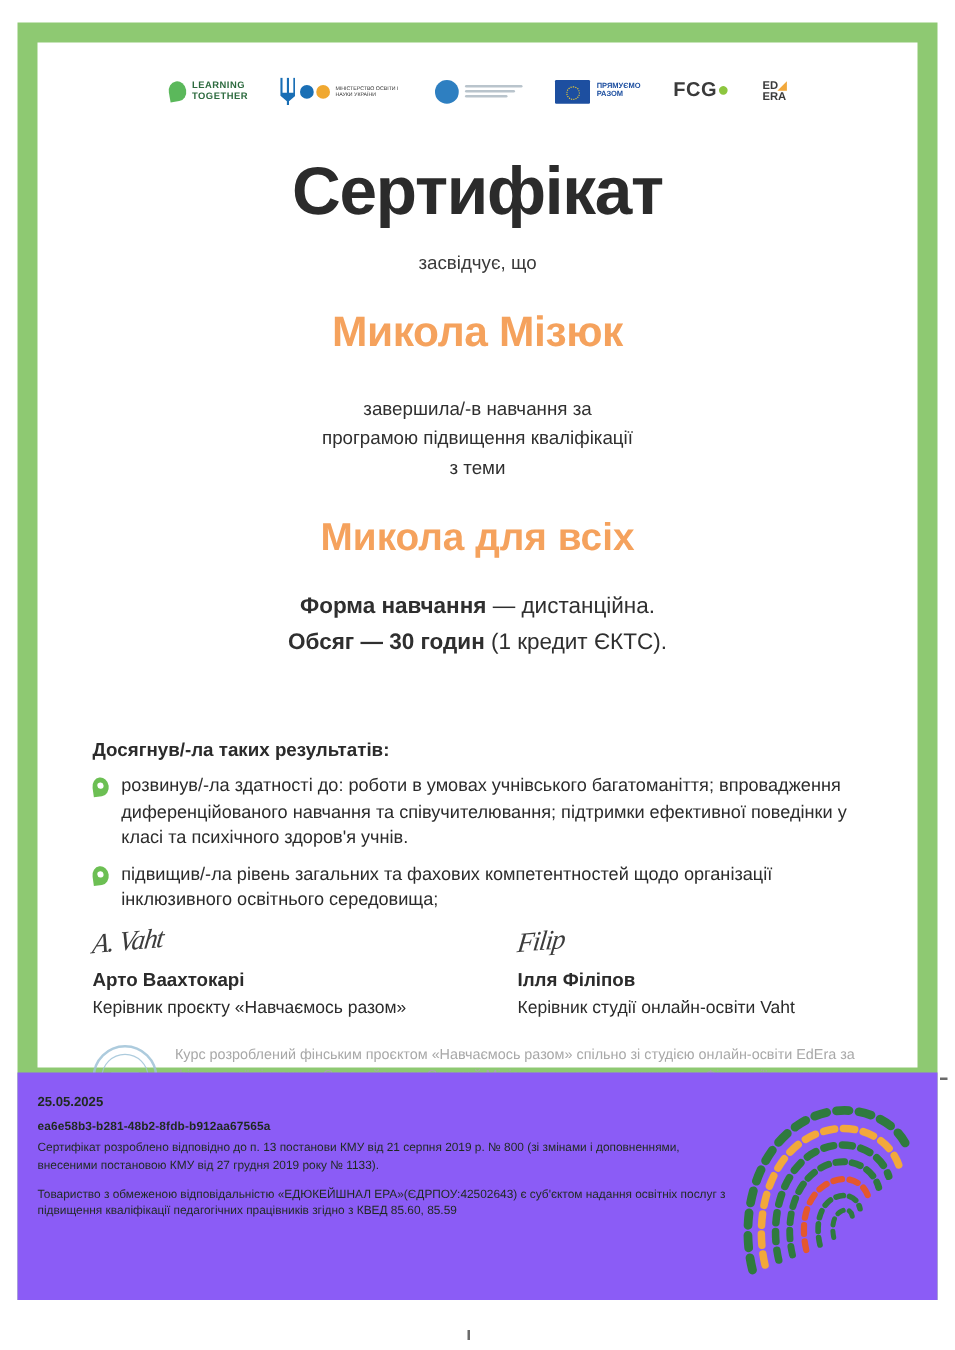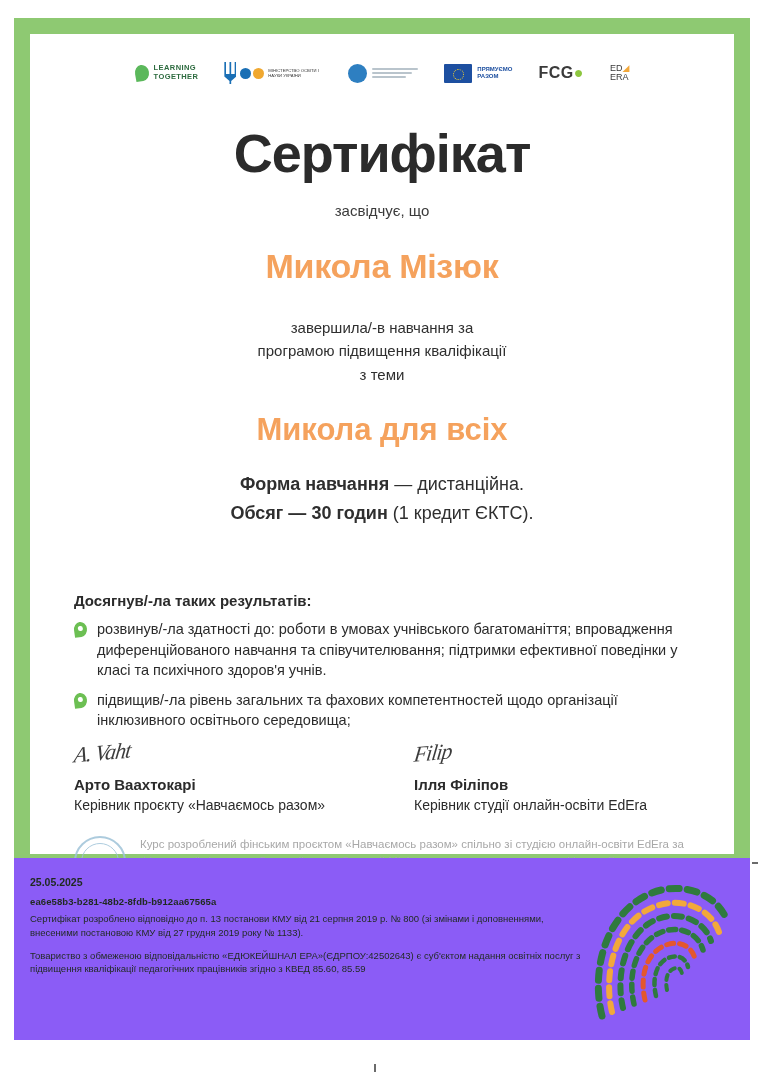--- a/index.html
+++ b/index.html
@@ -73,21 +73,21 @@
   }
   .eu-flag::after {
     content:"";
     position:absolute; left:9px; top:5px; width:9px; height:9px;
     border:1.4px dotted #f5d12c; border-radius:50%;
   }
   .eu-text { font-size:6px; font-weight:bold; color:#1d4fa0; line-height:1.2; }
   .eu-text b { display:block; color:#1d4fa0; }
   .fcg { font-size:16px; font-weight:bold; color:#3a3a3a; letter-spacing:.5px; }
   .fcg .dot { color:#8dc63f; }
-  .edera { font-size:9px; font-weight:normal; color:#3a3a3a; line-height:1.05; }
+  .edera { font-size:9px; font-weight:bold; color:#3a3a3a; line-height:1.05; }
   .edera .accent { color:#f2a83b; }
 
   
   .content {
     position: absolute;
     left: 30px; top: 110px;
     width: 704px;
     text-align: center;
     color: #2c2c2c;
   }
@@ -349,21 +349,21 @@
         <span class="sig-scribble">A. Vaht</span>
       </div>
       <div class="sig-name">Арто Ваахтокарі</div>
       <div class="sig-role">Керівник проєкту «Навчаємось разом»</div>
     </div>
     <div class="sig-col">
       <div class="sig-img">
         <span class="sig-scribble">Filip</span>
       </div>
       <div class="sig-name">Ілля Філіпов</div>
-      <div class="sig-role">Керівник студії онлайн-освіти EdEra</div>
+      <div class="sig-role">Керівник студії онлайн-освіти Vaht</div>
     </div>
   </div>
 
   <div class="footnote">
     <span class="seal"></span>
     <span class="footnote-text">Курс розроблений фінським проєктом «Навчаємось разом» спільно зі студією онлайн-освіти EdEra за фінансової підтримки Європейського Союзу й Міністерства закордонних справ Фінляндії та підтримки Міністерства освіти і науки України.</span>
   </div>
 
   <div class="bottom">
     <div class="bottom-inner">

